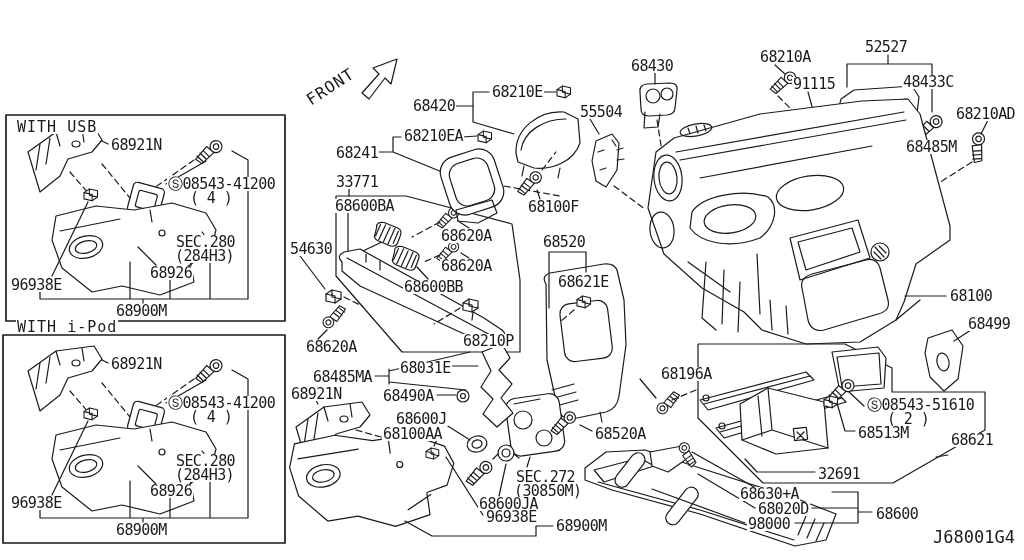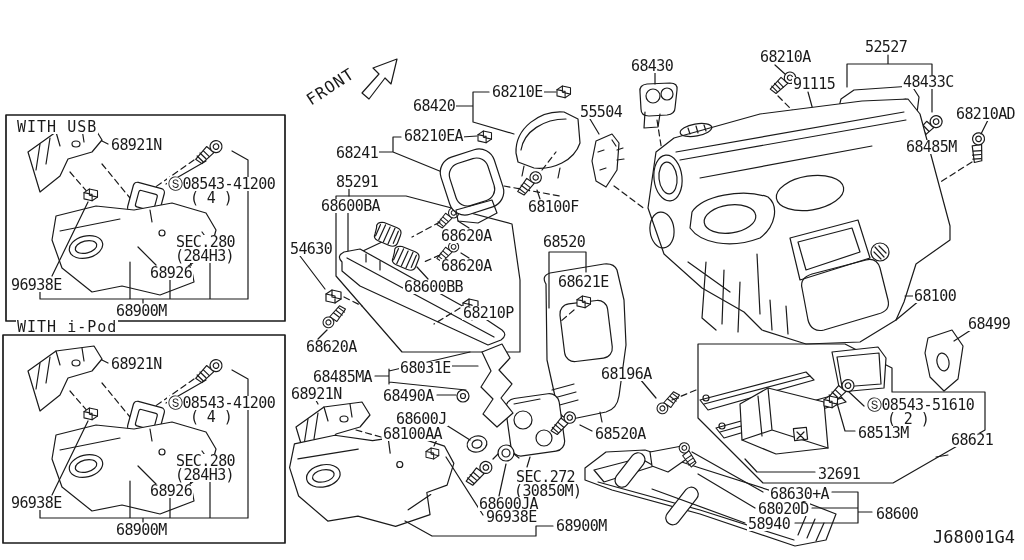--- a/index.html
+++ b/index.html
@@ -248,56 +248,56 @@
   <div class="lbl" style="left:189px;top:410px">( 4 )</div>
   <div class="lbl" style="left:175px;top:454px">SEC.280</div>
   <div class="lbl" style="left:174px;top:468px">(284H3)</div>
   <div class="lbl" style="left:10px;top:496px">96938E</div>
   <div class="lbl" style="left:149px;top:484px">68926</div>
   <div class="lbl" style="left:115px;top:523px">68900M</div>
   <div class="lbl" style="left:412px;top:99px">68420</div>
   <div class="lbl" style="left:491px;top:85px">68210E</div>
   <div class="lbl" style="left:403px;top:129px">68210EA</div>
   <div class="lbl" style="left:335px;top:146px">68241</div>
-  <div class="lbl" style="left:335px;top:175px">85291</div>
-  <div class="lbl" style="left:320px;top:199px">68600BA</div>
+  <div class="lbl" style="left:335px;top:175px">33771</div>
+  <div class="lbl" style="left:334px;top:199px">68600BA</div>
   <div class="lbl" style="left:579px;top:105px">55504</div>
   <div class="lbl" style="left:527px;top:200px">68100F</div>
   <div class="lbl" style="left:440px;top:229px">68620A</div>
   <div class="lbl" style="left:440px;top:259px">68620A</div>
   <div class="lbl" style="left:289px;top:242px">54630</div>
   <div class="lbl" style="left:403px;top:280px">68600BB</div>
   <div class="lbl" style="left:542px;top:235px">68520</div>
   <div class="lbl" style="left:557px;top:275px">68621E</div>
-  <div class="lbl" style="left:462px;top:306px">68210P</div>
+  <div class="lbl" style="left:462px;top:334px">68210P</div>
   <div class="lbl" style="left:305px;top:340px">68620A</div>
   <div class="lbl" style="left:399px;top:361px">68031E</div>
   <div class="lbl" style="left:312px;top:370px">68485MA</div>
   <div class="lbl" style="left:382px;top:389px">68490A</div>
   <div class="lbl" style="left:290px;top:387px">68921N</div>
   <div class="lbl" style="left:395px;top:412px">68600J</div>
   <div class="lbl" style="left:382px;top:427px">68100AA</div>
   <div class="lbl" style="left:515px;top:470px">SEC.272</div>
   <div class="lbl" style="left:513px;top:484px">(30850M)</div>
   <div class="lbl" style="left:478px;top:497px">68600JA</div>
   <div class="lbl" style="left:485px;top:510px">96938E</div>
   <div class="lbl" style="left:555px;top:519px">68900M</div>
   <div class="lbl" style="left:594px;top:427px">68520A</div>
-  <div class="lbl" style="left:600px;top:367px">68196A</div>
+  <div class="lbl" style="left:660px;top:367px">68196A</div>
   <div class="lbl" style="left:630px;top:59px">68430</div>
   <div class="lbl" style="left:759px;top:50px">68210A</div>
   <div class="lbl" style="left:792px;top:77px">91115</div>
   <div class="lbl" style="left:864px;top:40px">52527</div>
   <div class="lbl" style="left:902px;top:75px">48433C</div>
   <div class="lbl" style="left:955px;top:107px">68210AD</div>
   <div class="lbl" style="left:905px;top:140px">68485M</div>
-  <div class="lbl" style="left:913px;top:289px">68100</div>
+  <div class="lbl" style="left:949px;top:289px">68100</div>
   <div class="lbl" style="left:967px;top:317px">68499</div>
   <div class="lbl" style="left:866px;top:398px">Ⓢ08543-51610</div>
   <div class="lbl" style="left:886px;top:412px">( 2 )</div>
   <div class="lbl" style="left:857px;top:426px">68513M</div>
   <div class="lbl" style="left:950px;top:433px">68621</div>
   <div class="lbl" style="left:817px;top:467px">32691</div>
-  <div class="lbl" style="left:769px;top:487px">68630+A</div>
+  <div class="lbl" style="left:739px;top:487px">68630+A</div>
   <div class="lbl" style="left:757px;top:502px">68020D</div>
   <div class="lbl" style="left:875px;top:507px">68600</div>
-  <div class="lbl" style="left:747px;top:517px">58940</div>
+  <div class="lbl" style="left:747px;top:517px">98000</div>
 </div>
 
 </body></html>

